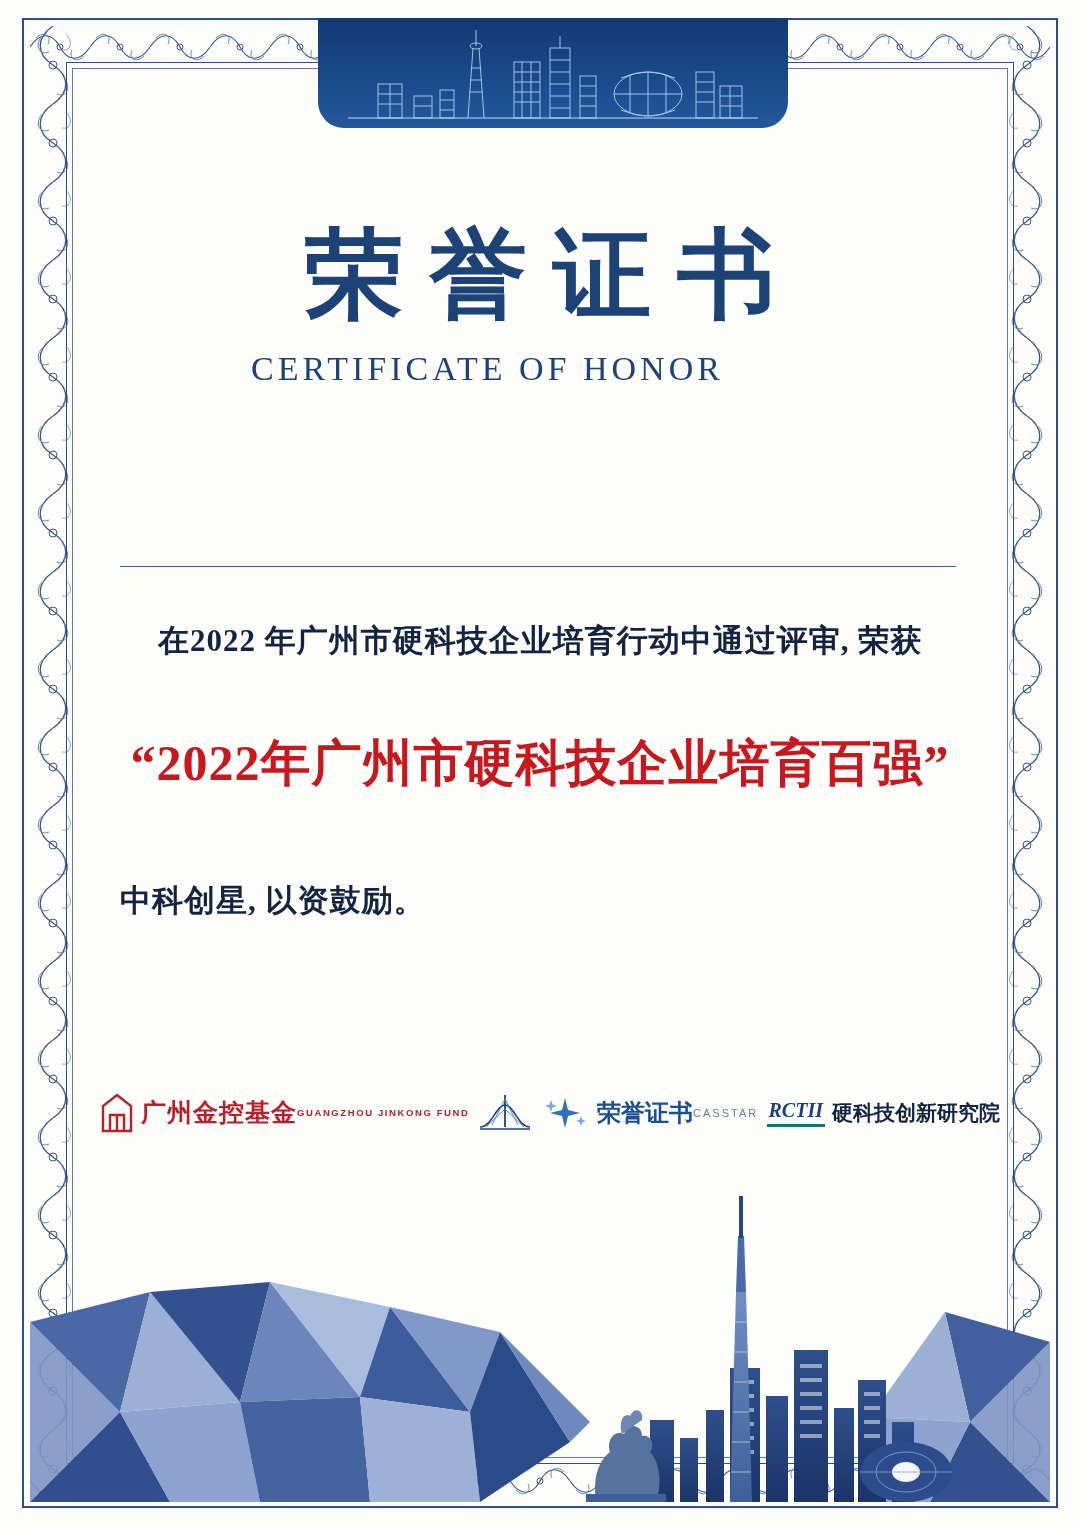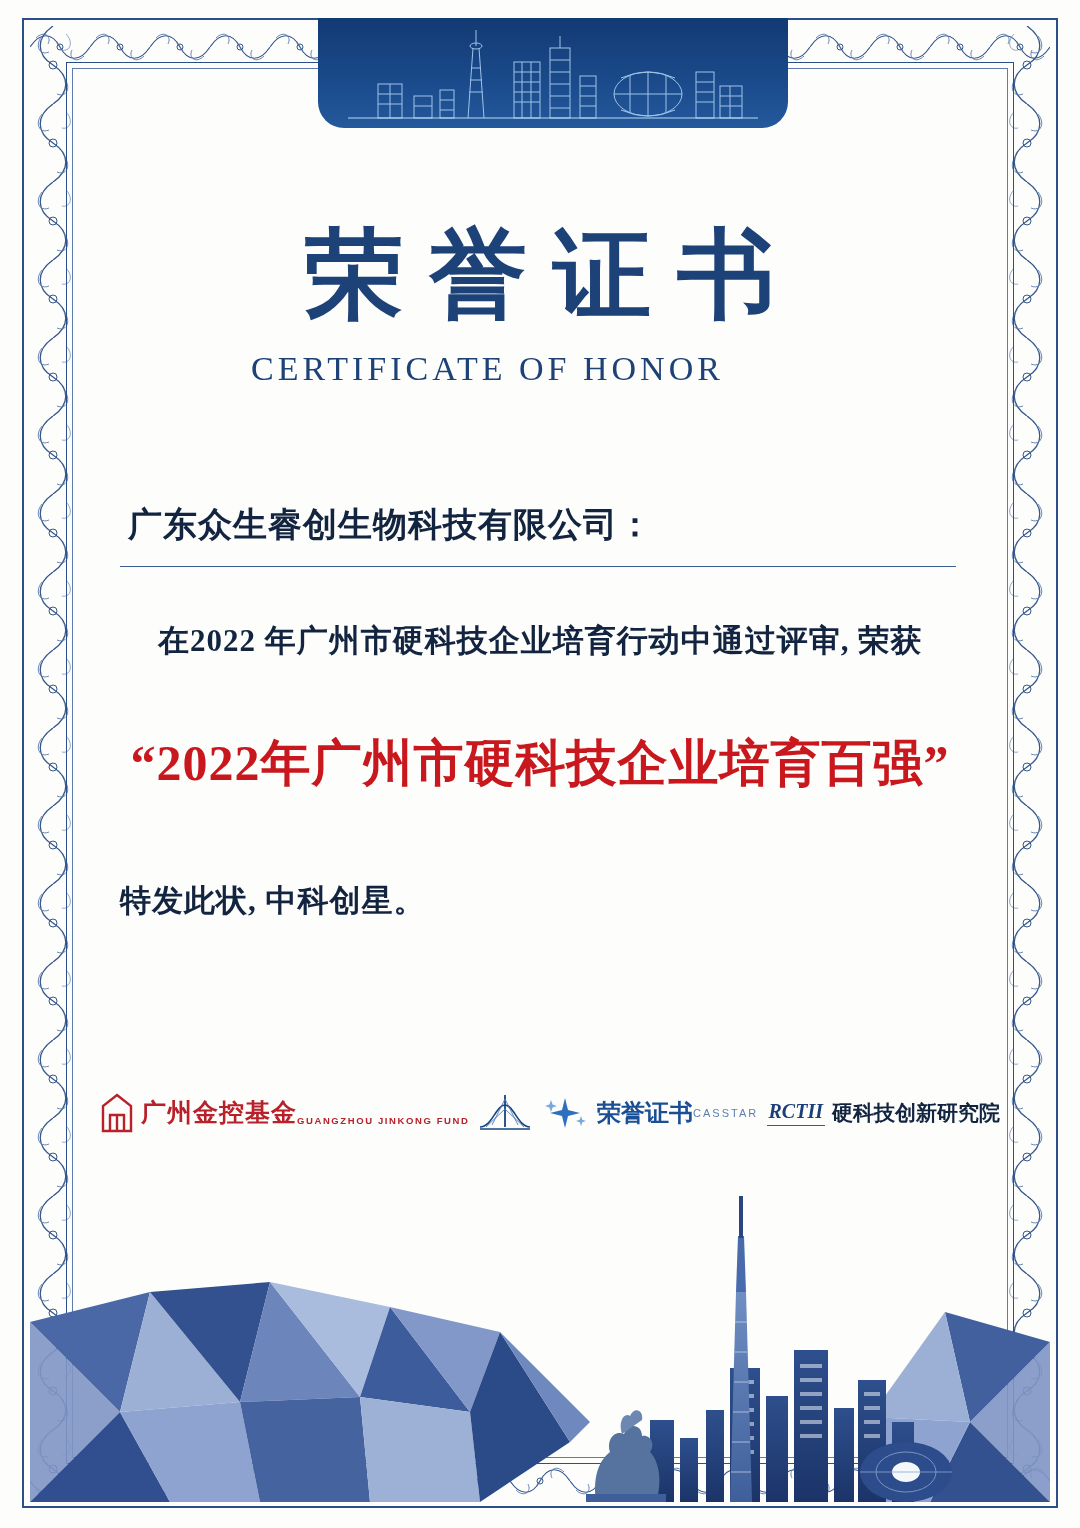--- a/index.html
+++ b/index.html
@@ -201,21 +201,21 @@
     color: #b8202a;
     letter-spacing: 1px;
     line-height: 1.1;
   }
   .logo1-sub {
     font-family: "Liberation Sans", "DejaVu Sans", sans-serif;
     font-size: 9.5px;
     font-weight: 700;
     color: #b8202a;
     letter-spacing: 1.6px;
-    margin-top: 16px;
+    margin-top: 8px;
   }
   .logo2-main {
     font-family: "Liberation Sans", "DejaVu Sans", sans-serif;
     font-size: 20px;
     font-weight: 700;
     color: #16447f;
     letter-spacing: 0px;
     line-height: 1.15;
   }
   .logo2-sub {
@@ -241,21 +241,21 @@
     letter-spacing: 2px;
     text-align: center;
     margin-top: 7px;
   }
   .logo4-mark {
     font-family: "Liberation Serif", "DejaVu Serif", serif;
     font-style: italic;
     font-size: 20px;
     font-weight: 700;
     color: #1a3f7a;
-    border-bottom: 1px solid #0f766e;
+    border-bottom: 3px solid #0f766e;
     padding: 0 2px 2px 2px;
     letter-spacing: 0px;
   }
   .logo4-main {
     font-family: "Liberation Sans", "DejaVu Sans", sans-serif;
     font-size: 21px;
     font-weight: 700;
     color: #12243f;
     letter-spacing: 0px;
   }
@@ -346,26 +346,25 @@
         <path d="M122 82 h14 M122 92 h14"></path>
 
         <path d="M30 100 H440" stroke="#bcd8f2"></path>
       </g>
     </svg>
   </div>
 
   <div class="title-zh">荣誉证书</div>
   <div class="title-en">CERTIFICATE OF HONOR</div>
 
-  <div class="recipient">广东众生睿创生物科技有限公司：</div>
   <div class="recipient-rule"></div>
 
   <div class="body-line1">在2022 年广州市硬科技企业培育行动中通过评审, 荣获</div>
   <div class="award-title">“2022年广州市硬科技企业培育百强”</div>
-  <div class="body-line2">特发此状, 中科创星。</div>
+  <div class="body-line2">中科创星, 以资鼓励。</div>
 
   <div class="logos">
 
     <div class="logo">
       <svg width="34" height="40" viewBox="0 0 34 40">
         <path d="M17 2 L31 13 L31 38 L3 38 L3 13 Z" fill="none" stroke="#b8202a" stroke-width="2.4"></path>
         <path d="M10 38 L10 22 L24 22 L24 38" fill="none" stroke="#b8202a" stroke-width="2.4"></path>
         <path d="M17 22 L17 38" stroke="#b8202a" stroke-width="2.4"></path>
       </svg>
       <div class="logo-text-wrap">

